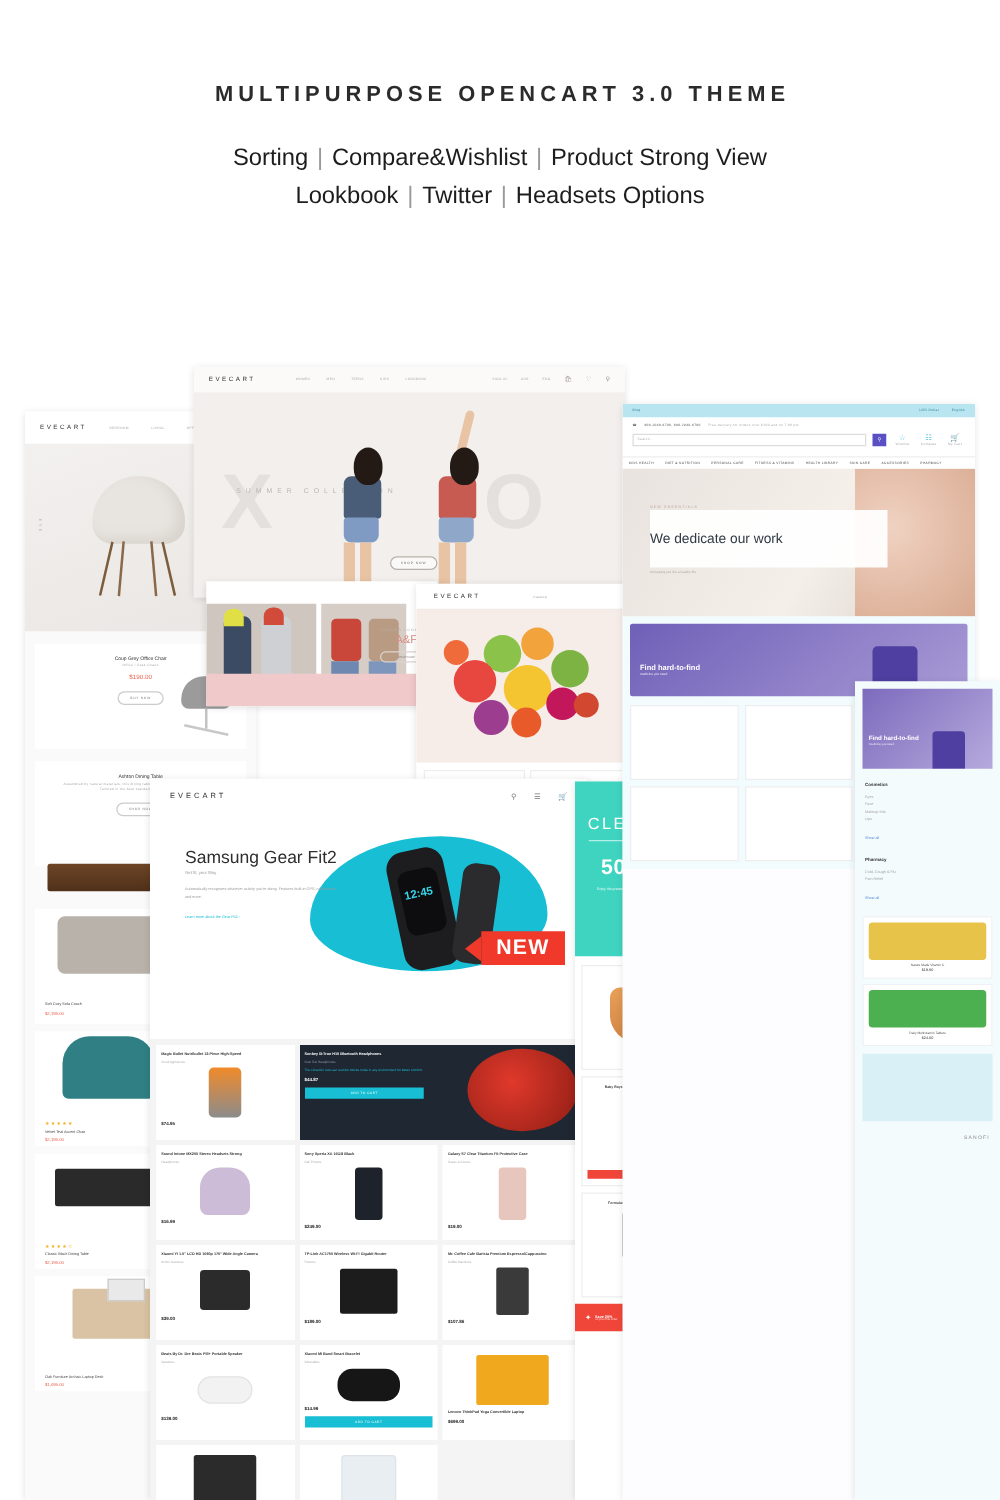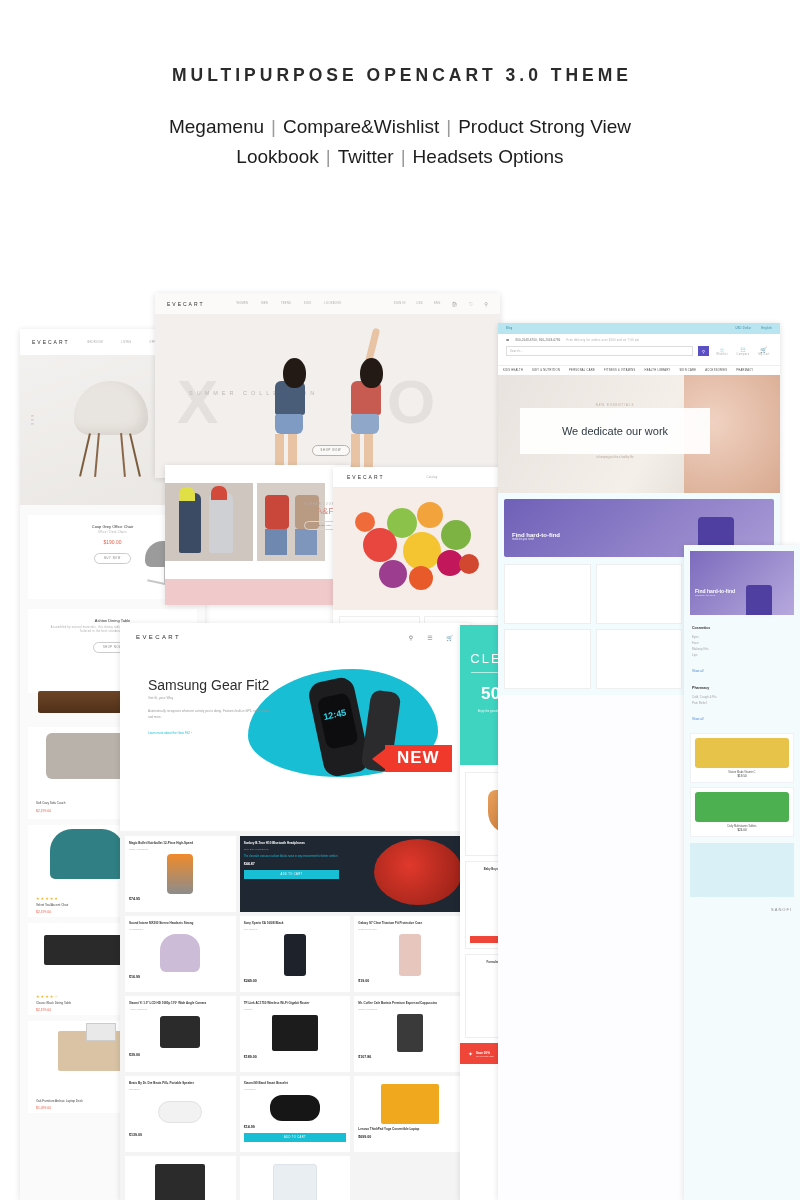--- a/index.html
+++ b/index.html
@@ -74,27 +74,27 @@
   
   #shotPharm { left:498px; top:38px; width:282px; height:877px; background:#fdfdff; }
   .ph-top{height:11px;background:#b9e5f0;display:flex;align-items:center;padding:0 8px;}
   .ph-hd{height:31px;background:#fff;padding:5px 8px 0;}
   .ph-srow{display:flex;align-items:center;gap:5px;margin-top:4px;}
   .ph-search{flex:1;height:10px;border:.6px solid #ddd;background:#fff;display:flex;align-items:center;padding:0 3px;}
   .ph-sbtn{width:11px;height:10px;background:#5b4fc4;display:flex;align-items:center;justify-content:center;color:#fff;font-size:4px;}
   .ph-ico{width:16px;text-align:center;}
   .ph-nav{height:10px;background:#fff;border-top:.5px solid #eee;display:flex;align-items:center;gap:9px;padding:0 5px;}
   .ph-hero{height:118px;background:linear-gradient(120deg,#e8e3de 0%,#f4efe9 55%,#d7cfc7 100%);position:relative;overflow:hidden;}
-  .ph-card{position:absolute;left:22px;top:33px;width:190px;height:46px;background:rgba(255,255,255,.93);display:flex;flex-direction:column;align-items:center;justify-content:center;gap:16px;}
+  .ph-card{position:absolute;left:22px;top:33px;width:190px;height:46px;background:rgba(255,255,255,.93);display:flex;flex-direction:column;justify-content:center;gap:16px;}
   .ph-body{background:#f2fbfd;padding:6px;}
   .ph-promo{height:58px;border-radius:2px;background:linear-gradient(140deg,#6f60b8,#a99ad6);position:relative;overflow:hidden;}
   .pill-prod{background:#fff;border:.5px solid #eee;padding:4px;text-align:center;}
 
   
-  #shotLook { left:165px; top:180px; width:185px; height:140px; background:#fff;}
+  #shotLook { left:165px; top:180px; width:185px; height:100px; background:#fff;}
   .lk-img{position:absolute;background:#ded6cf;overflow:hidden;}
   .lk-band{position:absolute;left:0;bottom:0;width:100%;height:26px;background:#f0c9cb;}
 
   
   #shotGroc { left:333px; top:182px; width:348px; height:300px; background:#fff;}
   .gr-hd{height:21px;background:#fff;display:flex;align-items:center;padding:0 14px;border-bottom:.5px solid #f0ebe6;}
   .gr-hero{height:122px;background:#f6ece8;position:relative;overflow:hidden;}
   .val-t1{font-size:3.4px;color:#d4705e;letter-spacing:.6px;}
   .val-t2{font-size:11px;font-weight:700;color:#232323;letter-spacing:.2px;line-height:12px;}
   .val-t3{font-size:10px;font-weight:300;color:#8d8d8d;letter-spacing:.2px;line-height:11px;}
@@ -152,21 +152,21 @@
   .cos-sect a{font-size:3px;color:#4f8ad6;}
   .cos-pill{background:#fff;margin:4px 6px;padding:4px;text-align:center;border:.5px solid #eef2f4;}
 </style>
 </head>
 <body>
 
 <div class="hero">
   <div class="subtitle">MULTIPURPOSE OPENCART 3.0 THEME</div>
   <div class="features">
     <div>
-      <span>Megamenu</span><span class="sep">|</span><span>Compare&amp;Wishlist</span><span class="sep">|</span><span>Product Strong View</span>
+      <span>Sorting</span><span class="sep">|</span><span>Compare&amp;Wishlist</span><span class="sep">|</span><span>Product Strong View</span>
     </div>
     <div>
       <span>Lookbook</span><span class="sep">|</span><span>Twitter</span><span class="sep">|</span><span>Headsets Options</span>
     </div>
   </div>
 </div>
 
 <div class="collage">
 
   <div class="shot" id="shotFurniture">

